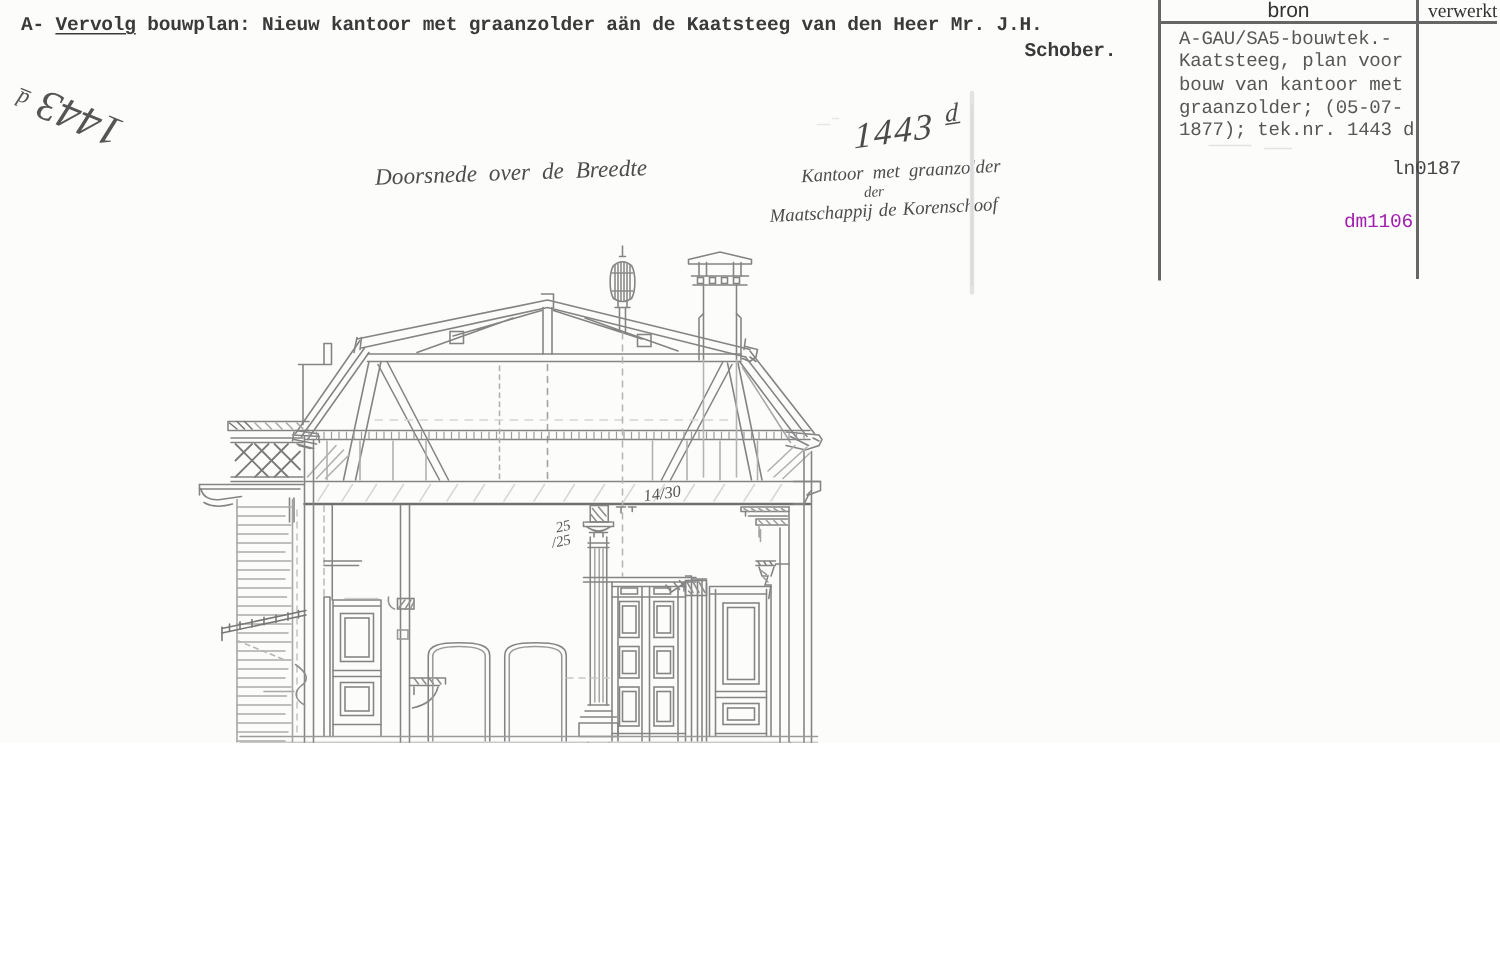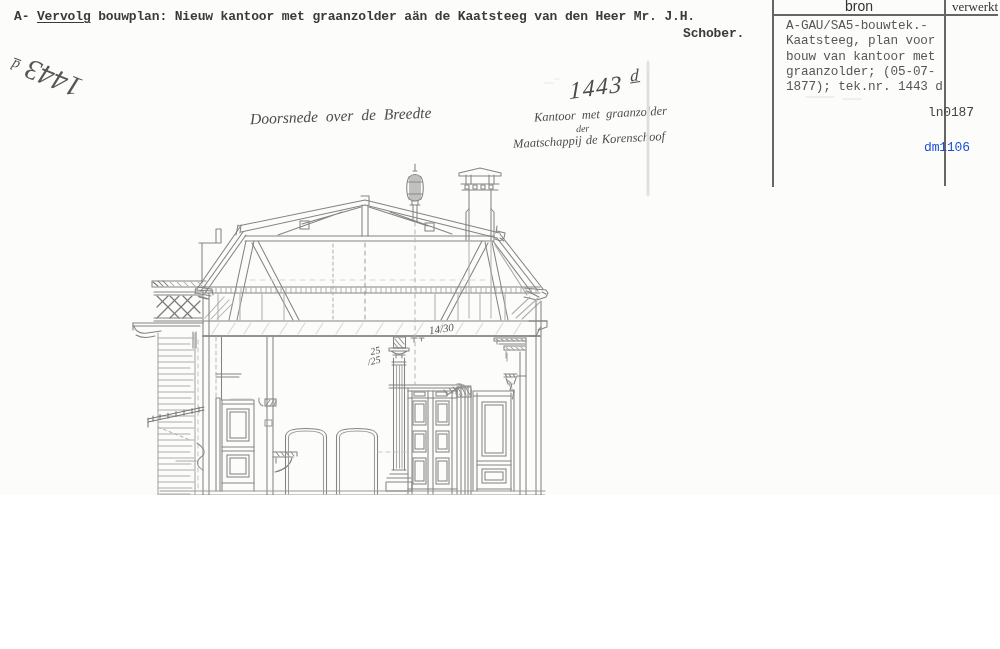--- a/index.html
+++ b/index.html
@@ -20,21 +20,21 @@
 <div class="ln" style="left:944px;top:0;width:2px;height:186px;"></div>
 <div class="ln" style="left:772px;top:14px;width:226px;height:2px;"></div>
 <div class="abs" style="left:845px;top:-2px;font-family:'Liberation Sans',sans-serif;font-size:14px;color:#333;">bron</div>
 <div class="abs" style="left:952px;top:-1px;font-family:Liberation Serif, serif;font-size:13px;color:#333;">verwerkt</div>
 <div class="abs tw" style="left:786px;top:18px;font-size:12.7px;line-height:15.3px;color:#575757;font-weight:normal;">A-GAU/SA5-bouwtek.-
 Kaatsteeg, plan voor
 bouw van kantoor met
 graanzolder; (05-07-
 1877); tek.nr. 1443 d</div>
 <div class="abs tw" style="left:928px;top:105px;color:#454545;font-weight:normal;">ln0187</div>
-<div class="abs tw" style="left:924px;top:140px;color:#1d4ed8;font-weight:normal;">dm1106</div>
+<div class="abs tw" style="left:896px;top:140px;color:#a21caf;font-weight:normal;">dm1106</div>
 
 <div class="abs hand" style="left:-20px;top:53px;width:104px;font-size:29px;transform:rotate(202deg);color:#555;">1443 <span style="font-size:15px;text-decoration:underline;vertical-align:7px;">d</span></div>
 
 <div class="abs hand" style="left:569px;top:70px;font-size:24px;letter-spacing:1.5px;transform:rotate(-8deg) skewX(-8deg);color:#4a4a4a;">1443 <span style="font-size:17px;text-decoration:underline;vertical-align:9px;">d</span></div>
 
 <div class="abs hand" style="left:250px;top:107px;font-size:15.5px;transform:rotate(-2deg);word-spacing:4px;">Doorsnede over de Breedte</div>
 
 <div class="abs hand" style="left:534px;top:107px;font-size:12.5px;transform:rotate(-3deg);word-spacing:3px;">Kantoor met graanzolder</div>
 <div class="abs hand" style="left:576px;top:123px;font-size:10px;transform:rotate(-3deg);">der</div>
 <div class="abs hand" style="left:513px;top:133px;font-size:12.5px;transform:rotate(-3deg);word-spacing:1px;">Maatschappij de Korenschoof</div>

